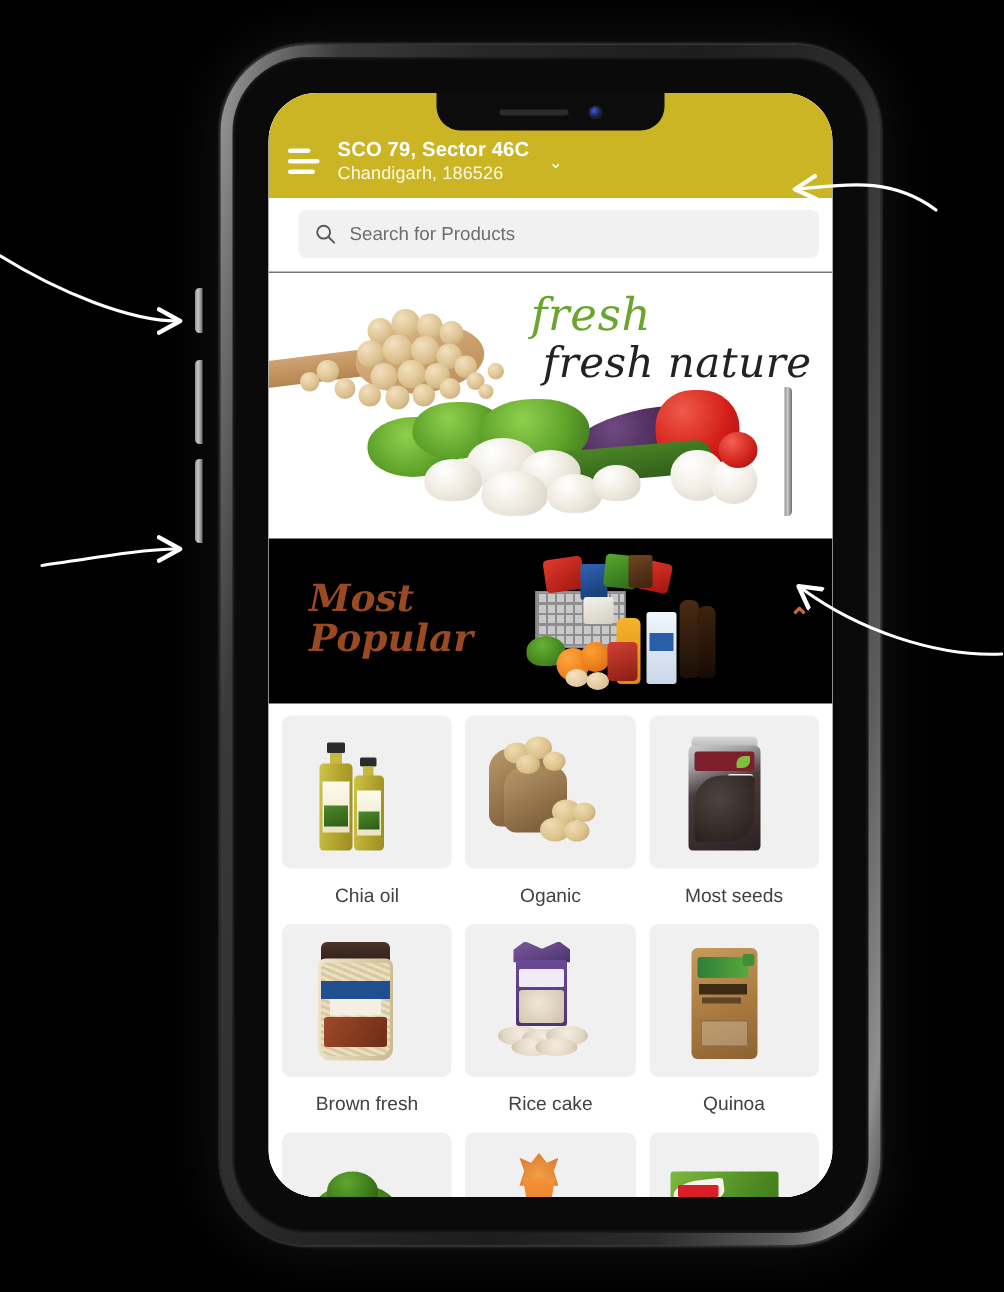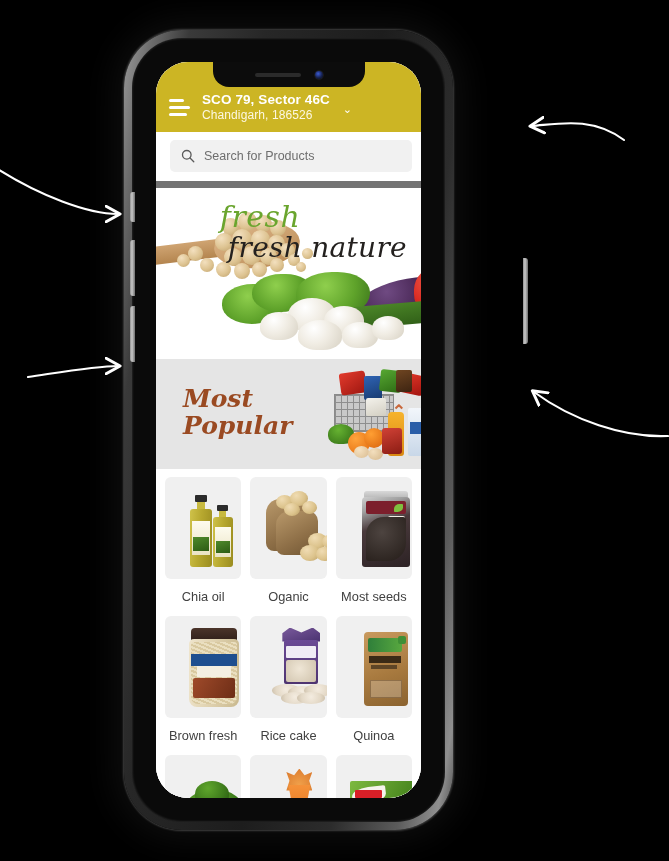--- a/index.html
+++ b/index.html
@@ -24,23 +24,23 @@
   .arrow-layer {
     position: absolute;
     inset: 0;
     pointer-events: none;
     z-index: 40;
   }
 
   
   #phone-shell {
     position: absolute;
-    left: 124px;
+    left: 147px;
     top: 30px;
-    width: 329px;
+    width: 440px;
     height: 800px;
     border-radius: 58px;
     background: linear-gradient(100deg,#9d9d9d 0%, #6f6f6f 6%, #3a3a3a 14%, #272727 30%, #1d1d1d 55%, #2c2c2c 74%, #5b5b5b 88%, #8f8f8f 96%, #4a4a4a 100%);
     box-shadow: 0 0 34px 10px rgba(255,255,255,0.055),
                 0 0 2px 1px rgba(255,255,255,0.22);
     z-index: 20;
   }
 
   #phone-bezel {
     position: absolute;
@@ -160,21 +160,21 @@
     margin-left: 2px;
     margin-top: 4px;
     color: #ffffff;
     font-size: 11px;
     line-height: 1;
     cursor: pointer;
   }
 
   #searchwrap {
     background: #ffffff;
-    padding: 8px 9px 9px 14px;
+    padding: 8px 9px 9px 20px;
     flex: 0 0 auto;
   }
   #searchbar {
     display: flex;
     align-items: center;
     gap: 9px;
     background: #f1f1f1;
     border-radius: 5px;
     height: 32px;
     padding: 0 11px;
@@ -185,21 +185,21 @@
     color: #6e6e6e;
   }
 
   
   #hero {
     position: relative;
     height: 178px;
     background: #ffffff;
     flex: 0 0 auto;
     overflow: hidden;
-    border-top: 7px solid #737373;
+    border-top: 1px solid #737373;
     cursor: pointer;
   }
   #hero-text {
     position: absolute;
     right: 14px;
     top: 14px;
     text-align: left;
     z-index: 3;
   }
   #hero-l1 {
@@ -275,21 +275,21 @@
   }
   .tomato {
     background: radial-gradient(circle at 34% 28%, #f2604e 0%, #cf2019 60%, #8e120e 100%);
     border-radius: 50%;
   }
 
   
   #mostpop {
     position: relative;
     height: 110px;
-    background: #e5e5e5;
+    background: #000000;
     flex: 0 0 auto;
     overflow: hidden;
     cursor: pointer;
     padding-left: 43px;
   }
   #mostpop-title {
     position: absolute;
     left: 27px;
     top: 26px;
     font-family: "DejaVu Serif", serif;

